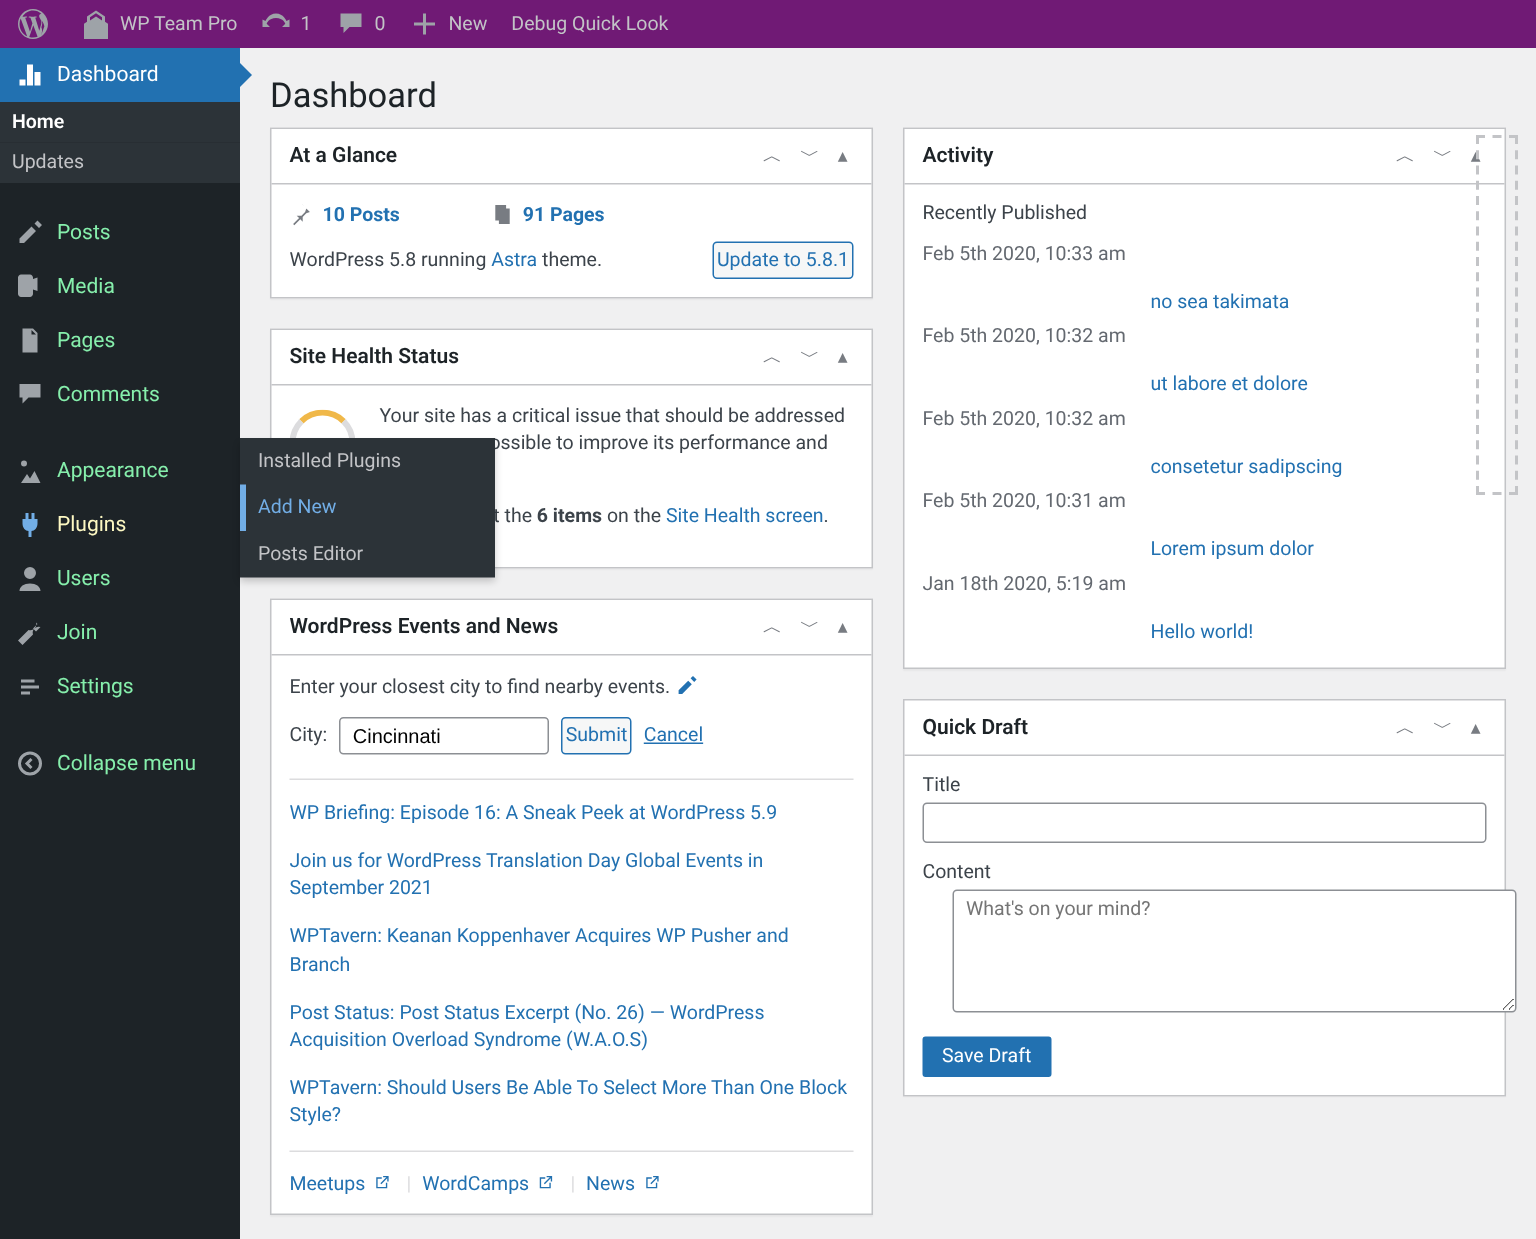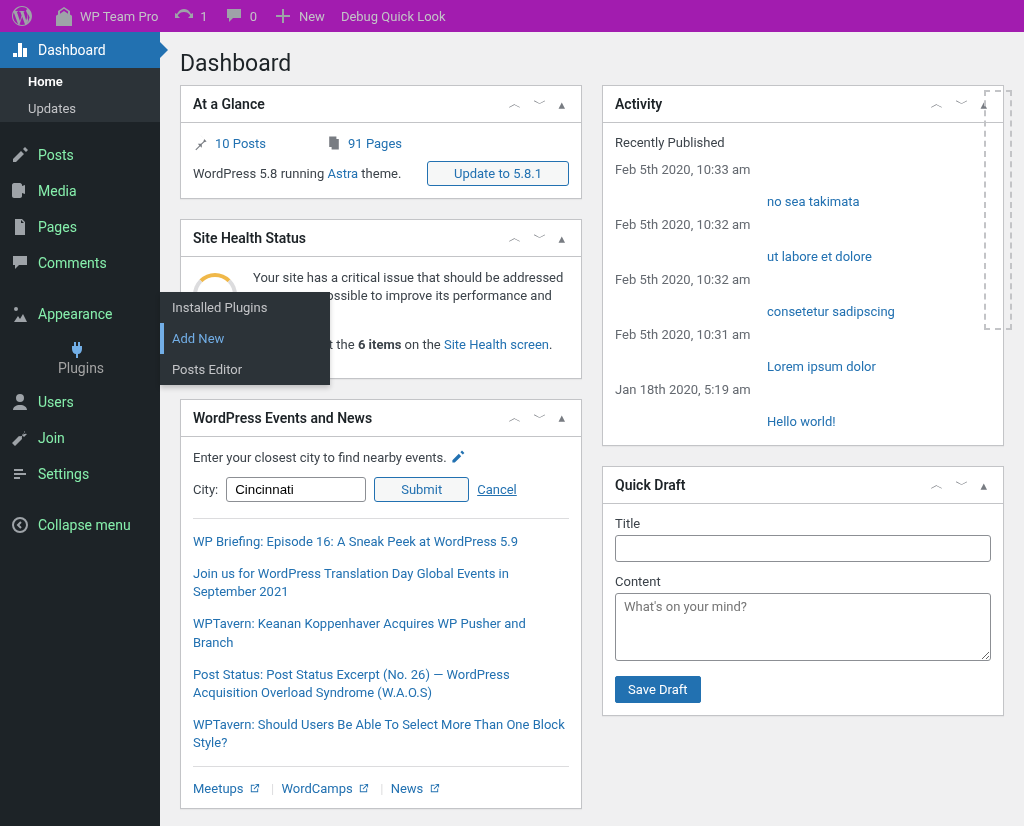--- a/index.html
+++ b/index.html
@@ -1,33 +1,33 @@
 <!DOCTYPE html>
 <html><head>
 <meta charset="utf-8">
 <style>
 * { box-sizing: border-box; margin: 0; padding: 0; }
 body { font-family: -apple-system, BlinkMacSystemFont, "Segoe UI", Roboto, sans-serif; font-size: 13px; color: #3c434a; background: #f0f0f1; width: 1024px; height: 826px; overflow: hidden; position: relative; }
 a { color: #2271b1; text-decoration: none; }
 
 
-.adminbar { height: 32px; background: #a21caf; color: #c3c4c7; display: flex; align-items: center; padding: 0 4px; font-size: 13px; }
+.adminbar { height: 32px; background: #701a75; color: #c3c4c7; display: flex; align-items: center; padding: 0 4px; font-size: 13px; }
 .adminbar > div { display: flex; align-items: center; padding: 0 8px; height: 32px; cursor: pointer; }
 .adminbar svg { width: 20px; height: 20px; fill: #9ea3a8; margin-right: 6px; }
 .adminbar .item-label { color: #c3c4c7; }
 
 
 .sidebar { width: 160px; background: #1d2327; color: #c3c4c7; position: absolute; left: 0; top: 32px; bottom: 0; }
 .sidebar .menu-item { display: flex; align-items: center; padding: 8px 8px 8px 10px; color: #86efac; cursor: pointer; font-size: 14px; }
 .sidebar .menu-item svg { width: 20px; height: 20px; fill: #9ea3a8; margin-right: 8px; }
 .sidebar .menu-item.current { background: #2271b1; color: #fff; }
 .sidebar .menu-item.current svg { fill: #fff; }
-.sidebar .menu-item.active-parent { color: #a3a3a3; flex-direction: column; }
+.sidebar .menu-item.active-parent { color: #fef9c3; }
 .sidebar .menu-item.active-parent svg { fill: #72aee6; }
-.sidebar .submenu-item { padding: 6px 28px; color: #c3c4c7; cursor: pointer; font-size: 13px; background: #2c3338; }
+.sidebar .submenu-item { padding: 6px 8px; color: #c3c4c7; cursor: pointer; font-size: 13px; background: #2c3338; }
 .sidebar .submenu-item.current { color: #fff; font-weight: 600; }
 .sidebar .separator { height: 5px; margin: 5px 0; }
 .sidebar .arrow-right { position: absolute; right: -8px; width: 0; height: 0; border-top: 8px solid transparent; border-bottom: 8px solid transparent; border-left: 8px solid #2271b1; }
 
 
 .flyout { position: absolute; left: 160px; top: 292px; width: 170px; background: #2c3338; box-shadow: 0 3px 5px rgba(0,0,0,.2); }
 .flyout .flyout-item { padding: 8px 12px; color: #c3c4c7; font-size: 13px; cursor: pointer; }
 .flyout .flyout-item.current { color: #72aee6; border-left: 4px solid #72aee6; padding-left: 8px; }
 
 
@@ -38,39 +38,39 @@
 .col { flex: 1; display: flex; flex-direction: column; gap: 20px; }
 
 .postbox { background: #fff; border: 1px solid #c3c4c7; box-shadow: 0 1px 1px rgba(0,0,0,.04); }
 .postbox-header { display: flex; align-items: center; justify-content: space-between; border-bottom: 1px solid #c3c4c7; padding: 0 12px; }
 .postbox-header h2 { font-size: 14px; font-weight: 600; padding: 10px 0; color: #1d2327; }
 .handle-actions { display: flex; gap: 4px; align-items: center; }
 .handle-actions span { cursor: pointer; color: #787c82; padding: 4px; }
 .postbox .inside { padding: 12px; font-size: 13px; }
 
 .glance-row { display: flex; gap: 60px; margin-bottom: 10px; }
-.glance-item { display: flex; align-items: center; gap: 6px; }
+.glance-item { display: flex; align-items: center; gap: 6px; font-weight: bold; }
 .glance-item svg { width: 16px; height: 16px; fill: #787c82; }
 .glance-item a { color: #2271b1; }
 
-.btn-secondary { display: inline-block; border: 1px solid #2271b1; color: #2271b1; background: #f6f7f7; padding: 4px 26px; border-radius: 3px; cursor: pointer; font-size: 13px; }
+.btn-secondary { display: inline-block; border: 1px solid #2271b1; color: #2271b1; background: #f6f7f7; padding: 4px 2px; border-radius: 3px; cursor: pointer; font-size: 13px; }
 .btn-primary { display: inline-block; background: #2271b1; color: #fff; border: 1px solid #2271b1; padding: 5px 12px; border-radius: 2px; cursor: pointer; font-size: 13px; }
 
 .health-row { display: flex; gap: 16px; }
 .health-spinner { width: 44px; height: 44px; border: 4px solid #dcdcde; border-top-color: #f0b849; border-radius: 50%; flex-shrink: 0; margin-top: 4px; }
 .health-text p { margin-bottom: 12px; line-height: 1.4; }
 
 .activity-row { display: flex; font-size: 13px; padding: 4px 0; }
 .activity-date { width: 152px; color: #646970; }
 .activity-row a { color: #2271b1; margin-top: 32px; }
 
 .qf-field { margin-bottom: 12px; }
 .qf-field label { display: block; font-size: 13px; margin-bottom: 4px; }
 .qf-field input, .qf-field textarea { width: 100%; border: 1px solid #8c8f94; border-radius: 3px; padding: 5px 8px; font-size: 13px; font-family: inherit; }
-.qf-field textarea { height: 68px; resize: vertical; }
+.qf-field textarea { height: 82px; resize: vertical; margin-left: 20px; }
 
 .events-row { display: flex; align-items: center; gap: 8px; margin: 12px 0 16px; }
 .events-row input { border: 1px solid #8c8f94; border-radius: 3px; padding: 4px 8px; width: 140px; }
 .events-list { border-top: 1px solid #dcdcde; padding-top: 14px; }
 .events-list a { display: block; margin-bottom: 14px; line-height: 1.4; }
 .events-footer { border-top: 1px solid #dcdcde; padding-top: 14px; margin-top: 4px; }
 .events-footer a { margin-right: 4px; }
 .events-footer .sep { color: #dcdcde; margin: 0 4px; }
 .ext-icon { display: inline-block; width: 11px; height: 11px; margin-left: 2px; vertical-align: -1px; }
 

